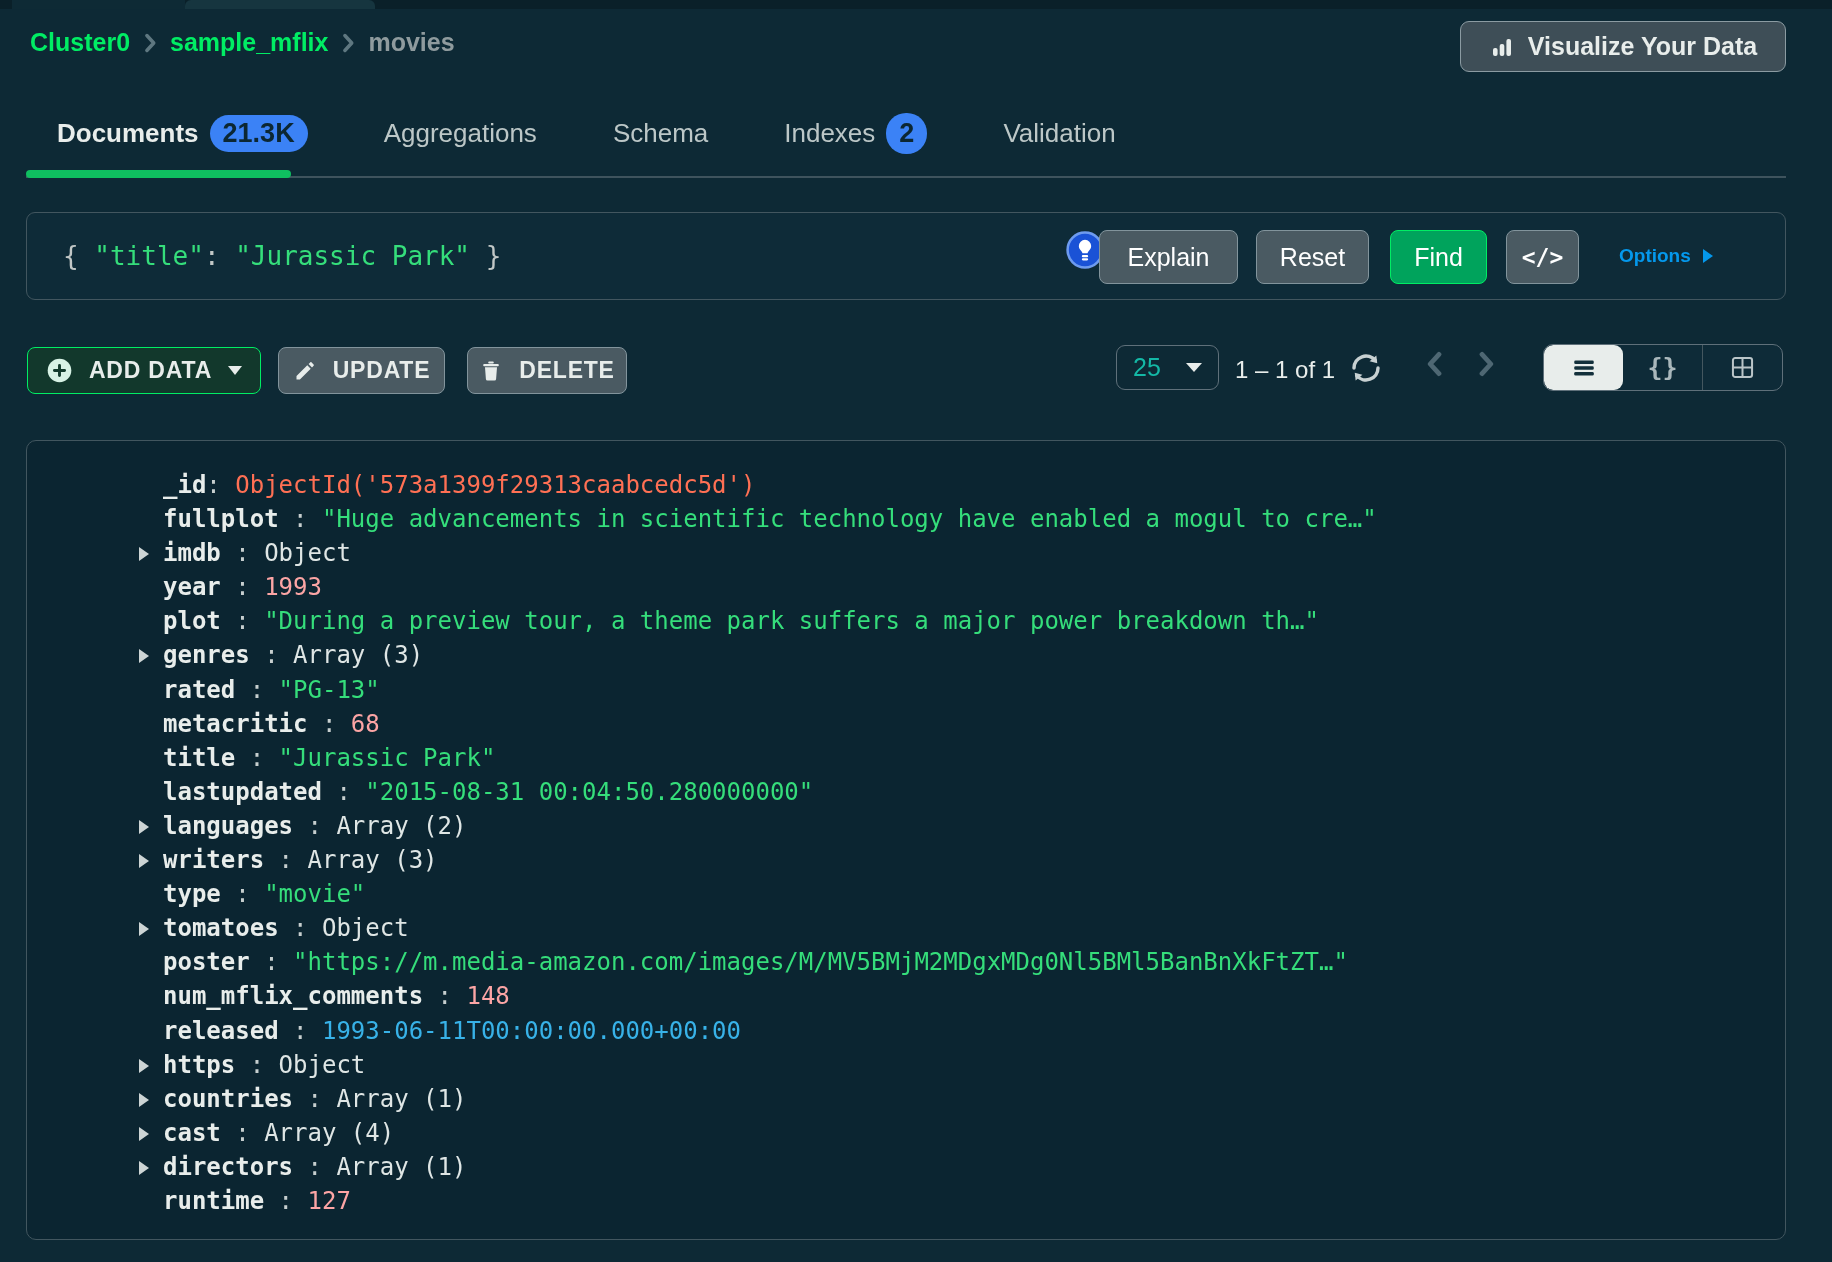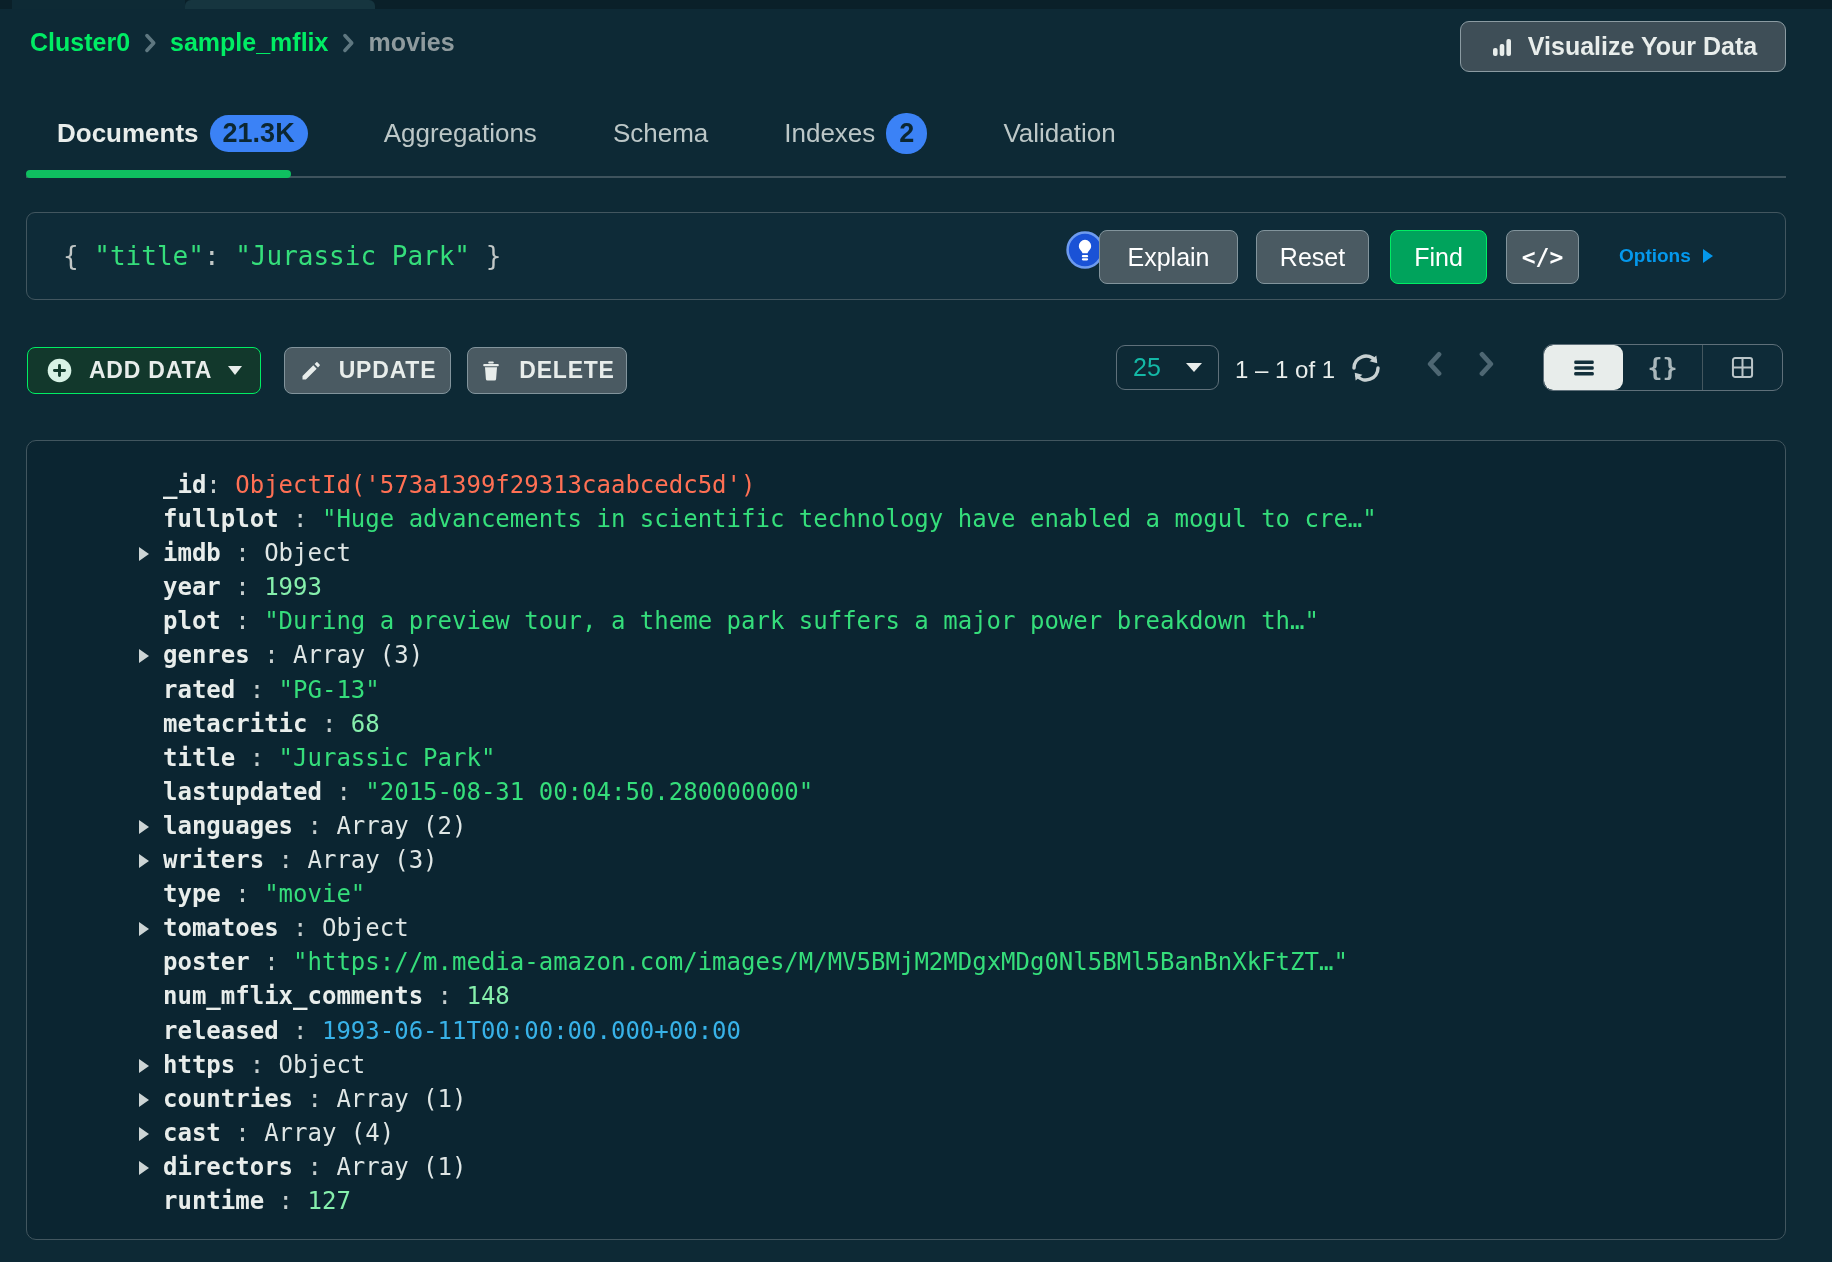--- a/index.html
+++ b/index.html
@@ -64,21 +64,21 @@
   .options { position:absolute; left:1592px; top:0; height:85px; display:flex; align-items:center; gap:12px; color:#0498EC; font-size:19px; font-weight:bold; cursor:pointer; }
   .options-caret { width:0; height:0; border-left:10px solid #0498EC; border-top:7px solid transparent; border-bottom:7px solid transparent; }
 
   
   .toolbar-btn {
     position:absolute; top:347px; height:47px; border-radius:8px;
     display:flex; align-items:center; justify-content:center; gap:16px;
     font-size:23px; font-weight:bold; letter-spacing:0.8px; color:#E8EDEB; cursor:pointer;
   }
   .add-data { left:27px;  width:234px; background:#12382C; border:1.5px solid #00ED64; }
-  .update   { left:284px; width:167px; background:#4A5A62; border:1.5px solid #82949C;text-align:center; }
+  .update   { left:278px; width:167px; background:#4A5A62; border:1.5px solid #82949C;text-align:center; }
   .delete   { left:467px; width:160px; background:#4A5A62; border:1.5px solid #82949C; }
   .caret-down { width:0; height:0; border-left:8px solid transparent; border-right:8px solid transparent; border-top:9px solid #E8EDEB; }
 
   .page-size {
     position:absolute; left:1116px; top:345px; width:103px; height:45px;
     border:1.5px solid #5F707A; border-radius:9px; background:transparent;
     display:flex; align-items:center; justify-content:space-between; padding:0 16px;
     font-size:25px; color:#14b8a6; cursor:pointer;
   }
   .range-text { position:absolute; left:1235px; top:347px; height:45px; display:flex; align-items:center; font-size:24px; color:#E8EDEB; }
@@ -103,21 +103,21 @@
     background:#0B2531; border:1.5px solid #42565F; border-radius:10px;
     padding-top:27px; overflow:hidden;
   }
   .doc-row { white-space:pre; font-family:"DejaVu Sans Mono", monospace; font-size:24px; line-height:34.1px; padding-left:87px; }
   .caret-cell { display:inline-block; width:49px; padding-left:25px; }
   .expand-caret { display:inline-block; width:0; height:0; border-left:10px solid #CDD5D5; border-top:7px solid transparent; border-bottom:7px solid transparent; cursor:pointer; }
   .fkey { color:#E8EDEB; font-weight:bold; }
   .fsep { color:#C7CFCF; }
   .fval.objectid { color:#FF7054; }
   .fval.string { color:#35DE7B; }
-  .fval.int { color:#86efac; }
+  .fval.int { color:#fca5a5; }
   .fval.date { color:#38B2E8; }
   .fval.summary { color:#DFE6E5; }
 </style>
 </head>
 <body>
 
 <div class="top-strip">
   <div class="ts-a"></div>
   <div class="ts-b"></div>
 </div>

